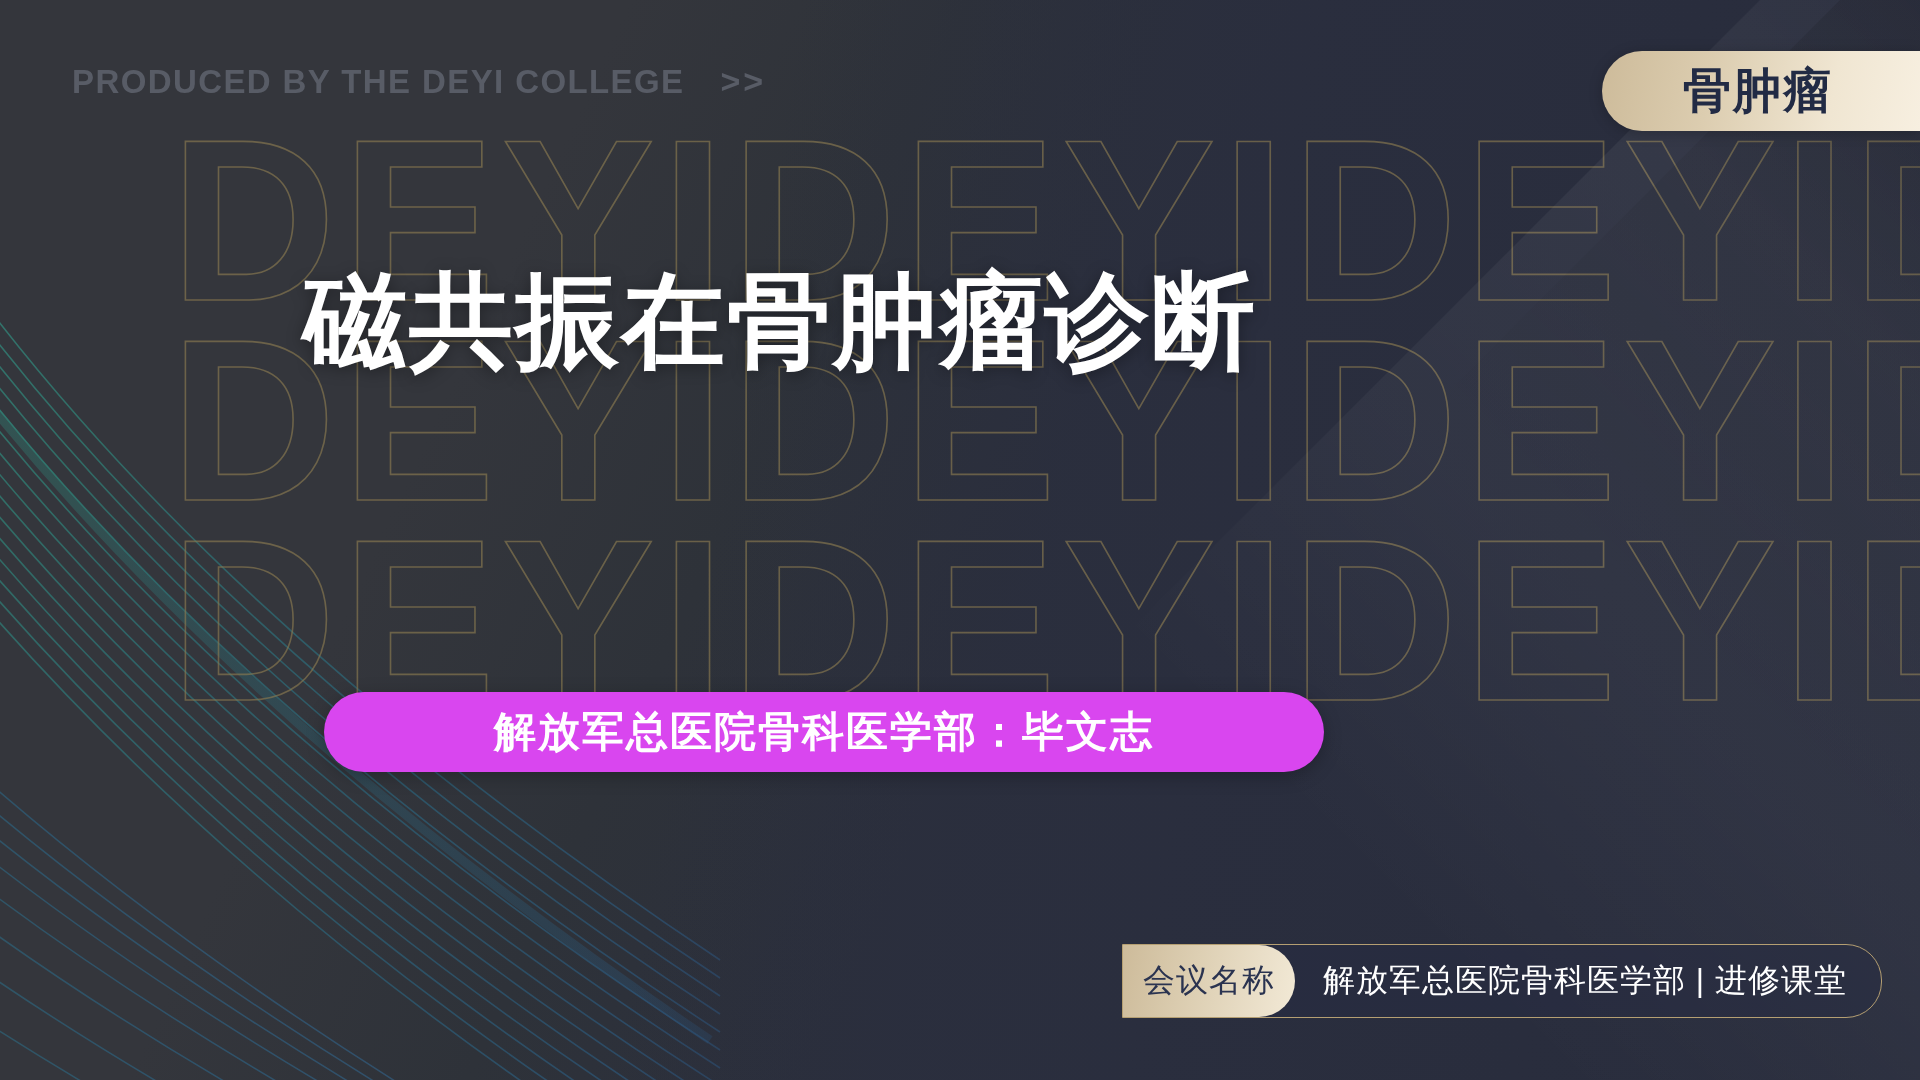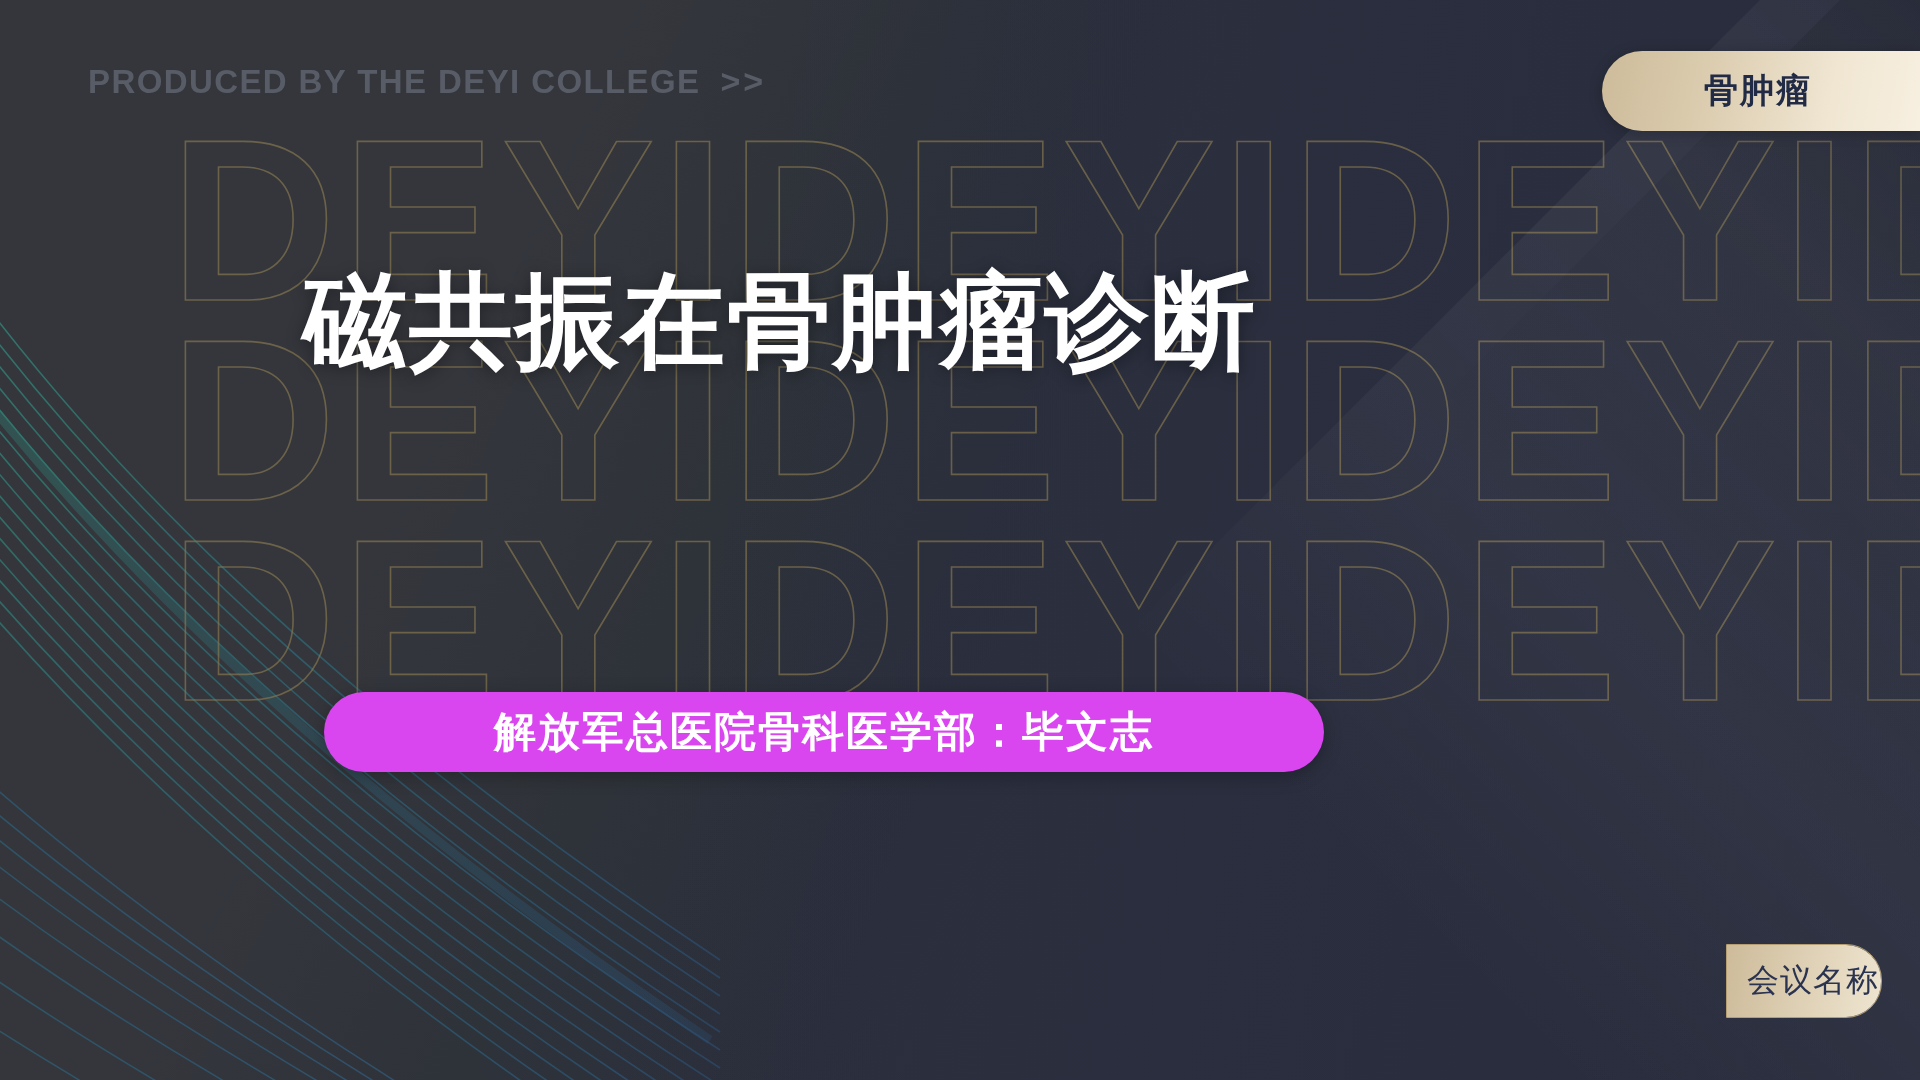--- a/index.html
+++ b/index.html
@@ -45,39 +45,39 @@
     transform:rotate(-45deg);
     transform-origin:top right;
     background:linear-gradient(90deg, rgba(0,0,0,0) 0%, rgba(0,0,0,.16) 50%, rgba(0,0,0,0) 100%);
     pointer-events:none;
   }
   .arcs{ position:absolute; left:-420px; top:-120px; width:1500px; height:1400px; pointer-events:none; }
   .watermark{ position:absolute; left:0; top:0; width:1920px; height:1080px; pointer-events:none; }
 
   
   .kicker{
-    position:absolute; left:88px; top:62px;
-    display:flex; align-items:center; gap:20px;
+    position:absolute; left:72px; top:62px;
+    display:flex; align-items:center; gap:36px;
     font-size:33px; font-weight:bold; letter-spacing:1.4px;
     color:#585c66; white-space:nowrap;
   }
   .kicker .chev{ font-size:34px; letter-spacing:3px; color:#585c66; }
 
   
   .topic-badge{
     position:absolute; right:0; top:51px;
     height:80px; min-width:318px;
     display:flex; align-items:center; justify-content:center;
     padding:0 54px 0 48px;
     border-radius:42px 0 0 42px;
     background:linear-gradient(100deg,#cdbb9a 0%,#dccdb0 34%,#f0e6d2 72%,#f7efe0 100%);
     box-shadow:0 2px 14px rgba(0,0,0,.22);
   }
   .topic-badge span{
-    font-size:34px; font-weight:bold; color:#222b45; letter-spacing:2px;
+    font-size:48px; font-weight:bold; color:#222b45; letter-spacing:2px;
   }
 
   
   .title-wrap{
     position:absolute; left:0; top:253px; width:1560px;
     text-align:center;
   }
   .title-line{
     color:#fff; font-weight:bold; font-size:104px; line-height:1.32;
     letter-spacing:2px; white-space:nowrap;
@@ -202,15 +202,18 @@
   </div>
 
   <div class="presenter">
     <span>解放军总医院骨科医学部：毕文志</span>
   </div>
 
   <div class="bottombar">
     <div class="bb-label">
       <span>会议名称</span>
     </div>
+    <div class="bb-value">
+      <span>解放军总医院骨科医学部 | 进修课堂</span>
+    </div>
   </div>
 
 </div>
 
 </body></html>

